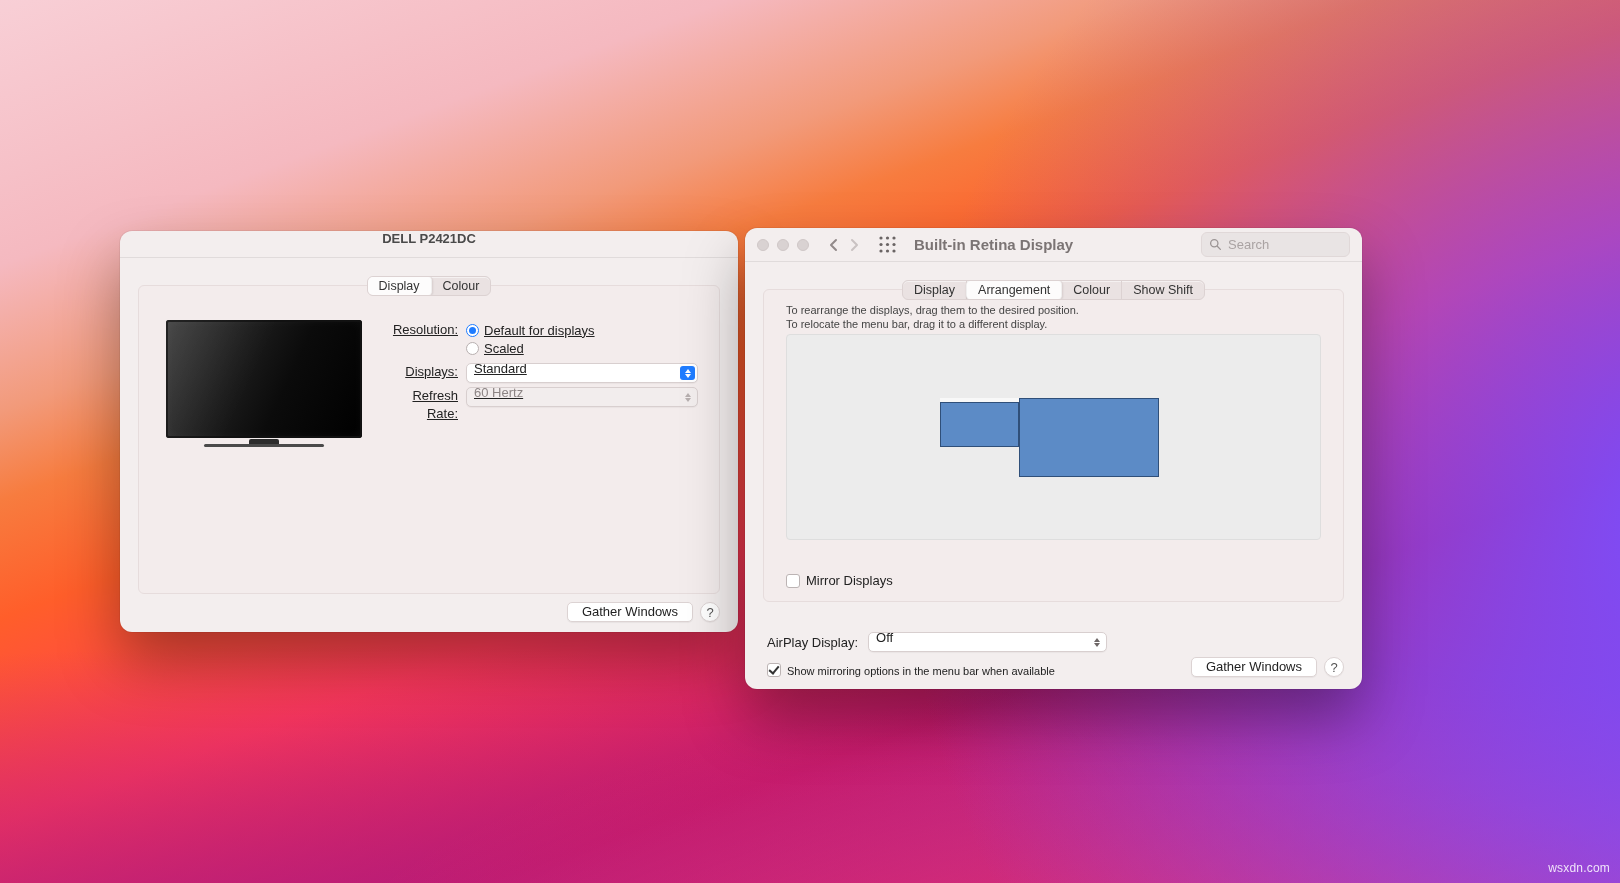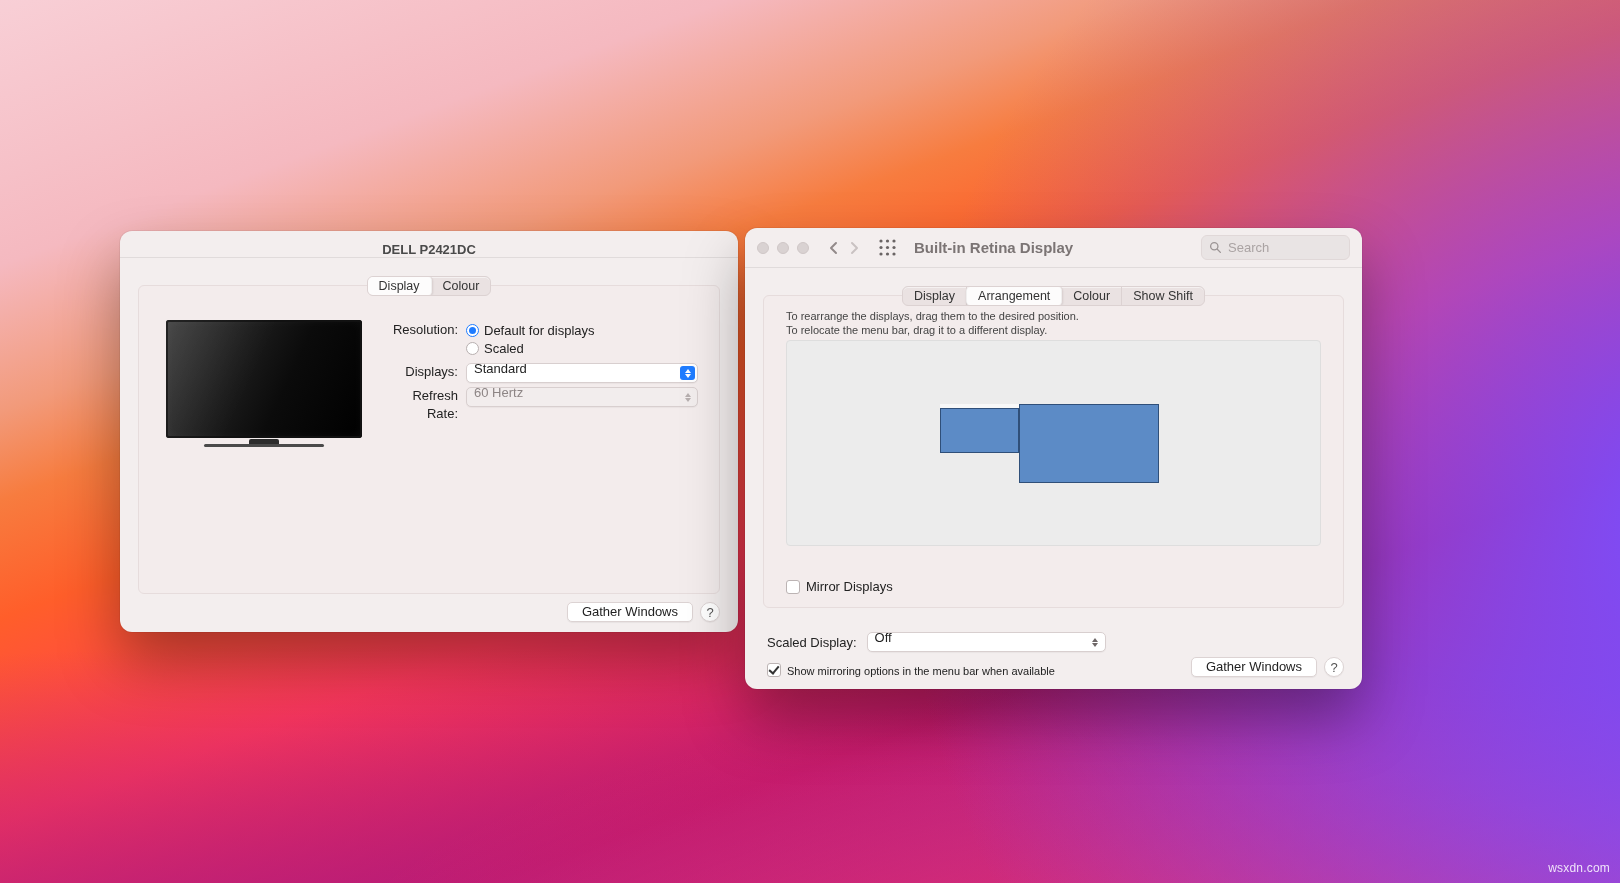--- a/index.html
+++ b/index.html
@@ -9,21 +9,21 @@
     background:
       radial-gradient(circle at 105% 58%, #7a4fff 0%, rgba(122,79,255,0) 45%),
       radial-gradient(ellipse 120% 80% at 82% 120%, #ff2d55 0%, rgba(255,45,85,0) 55%),
       radial-gradient(ellipse 150% 70% at 20% 115%, #b41d7d 0%, rgba(180,29,125,0) 60%),
       linear-gradient(160deg, #f8cfd6 0%, #f5b9c0 18%, #f29a7a 28%, #f77c3f 34%, #ff5e2a 42%, #ff3a55 56%, #c31869 72%, #7a4fff 100%);
   }
   .watermark { position:absolute; right:10px; bottom:8px; font-size:12px; color:rgba(255,255,255,.85); letter-spacing:.2px; }
 
   
   .window { position:absolute; background:#f3eeee; border-radius:12px; box-shadow:0 30px 60px rgba(0,0,0,.35), 0 0 0 1px rgba(0,0,0,.05); overflow:hidden; }
-  .titlebar { height:27px; display:flex; align-items:flex-end; position:relative; border-bottom:1px solid rgba(0,0,0,.08); }
+  .titlebar { height:27px; display:flex; align-items:flex-start; position:relative; border-bottom:1px solid rgba(0,0,0,.08); }
   .titlebar.simple { justify-content:center; font-weight:600; font-size:13px; color:#4a4a4a; }
   .inset { background:#f3ecec; border:1px solid #e6dcdc; border-radius:6px; }
 
   
   .seg-wrap { display:flex; justify-content:center; margin-top:-10px; margin-bottom:0;text-align:right; }
   .seg { display:flex; background:#eae2e2; border:1px solid #dcd2d2; border-radius:6px; overflow:hidden; height:20px; box-shadow:inset 0 1px 0 rgba(255,255,255,.5); }
   .seg .seg-btn { padding:0 11px; font-size:12.5px; line-height:19px; color:#333; border-right:1px solid #dcd2d2; cursor:default; white-space:nowrap; }
   .seg .seg-btn:last-child { border-right:none; }
   .seg .seg-btn.active { background:#fdfcfc; box-shadow:0 0 0 1px rgba(0,0,0,.05) inset, 0 1px 2px rgba(0,0,0,.1); border-radius:5px; position:relative; z-index:1; margin:-1px; padding:0 12px; line-height:20px; }
 
@@ -33,21 +33,21 @@
   .w1-content { position:absolute; inset:0; }
   .monitor-img { position:absolute; left:27px; top:34px; width:196px; height:128px; }
   .monitor-screen { width:196px; height:118px; border-radius:3px;
     background:linear-gradient(115deg,#3a3a3a 0%,#1d1d1d 35%,#0b0b0b 60%,#000 100%);
     box-shadow:inset 0 0 0 2px #111, inset 0 0 12px rgba(255,255,255,.05); position:relative; }
   .monitor-screen::after { content:""; position:absolute; left:0; top:0; width:55%; height:100%;
     background:linear-gradient(115deg, rgba(255,255,255,.08), rgba(255,255,255,0) 70%); border-radius:3px 0 0 3px; }
   .monitor-stand { width:120px; height:3px; background:#4a4a4a; margin:6px auto 0; border-radius:2px; position:relative; }
   .monitor-stand::before { content:""; position:absolute; left:50%; top:-5px; transform:translateX(-50%); width:30px; height:5px; background:#2c2c2c; border-radius:2px 2px 0 0; }
 
-  .form { position:absolute; left:253px; top:35px; right:20px; }
+  .form { position:absolute; left:253px; top:35px; right:20px;text-decoration:underline; }
   .form-row { display:flex; align-items:flex-start; margin-bottom:4px; }
   .lbl { width:74px; text-align:right; padding-right:8px; font-size:13px; line-height:18px; flex-shrink:0; }
   .opts { flex:1; }
   .radio-row { display:flex; align-items:center; height:18px; font-size:13px; }
   .radio { width:13px; height:13px; border-radius:50%; border:1px solid #b8b0b0; background:#fff; margin-right:5px; position:relative; flex-shrink:0; }
   .radio.checked { border-color:#1f7cff; }
   .radio.checked::after { content:""; position:absolute; inset:2px; border-radius:50%; background:#1f7cff; }
 
   .popup { display:flex; align-items:center; background:#fff; border:1px solid #d8cfcf; border-radius:5px; height:20px; width:232px; padding:0 22px 10px 7px; font-size:13px; position:relative; box-shadow:0 1px 1px rgba(0,0,0,.04); }
   .popup .stepper { position:absolute; right:2px; top:2px; bottom:2px; width:15px; border-radius:3px; display:flex; flex-direction:column; justify-content:center; align-items:center; }
@@ -61,21 +61,21 @@
   .popup.plain .chev.dn { border-top-color:#6e6767; }
   .popup.disabled .chev.up { border-bottom-color:#b7afaf; }
   .popup.disabled .chev.dn { border-top-color:#b7afaf; }
 
   .win1 .footer { position:absolute; right:18px; bottom:10px; display:flex; gap:7px; align-items:center; }
   .push-btn { background:#fff; border:1px solid #dcd3d3; border-radius:5px; height:20px; padding:0 14px; font-size:13px; line-height:18px; box-shadow:0 1px 1px rgba(0,0,0,.05); cursor:default; }
   .help-btn { width:20px; height:20px; border-radius:50%; background:#fff; border:1px solid #dcd3d3; font-size:13px; display:flex; align-items:center; justify-content:center; color:#555; box-shadow:0 1px 1px rgba(0,0,0,.05); cursor:default; }
 
   
   .win2 { left:745px; top:228px; width:617px; height:461px; }
-  .tb2 { height:40px; padding:0 12px; gap:6px; }
+  .tb2 { height:34px; padding:0 12px; gap:6px; }
   .traffic { display:flex; gap:8px; margin-right:10px; }
   .tl { width:12px; height:12px; border-radius:50%; background:#d9d2d2; border:1px solid #cfc7c7; }
   .nav { display:flex; gap:2px; margin-right:6px; }
   .nav .arrow { width:18px; height:24px; display:flex; align-items:center; justify-content:center; color:#928a8a; }
   .nav .arrow svg { width:10px; height:14px; }
   .grid-icon svg { width:17px; height:17px; display:block; }
   .grid-icon { padding:4px; margin-right:8px; color:#6a6464; }
   .tb2 .title { font-size:15px; font-weight:600; color:#7b7474; white-space:nowrap; }
   .search { margin-left:auto; width:149px; height:25px; background:rgba(0,0,0,.04); border:1px solid #e0d8d8; border-radius:6px; display:flex; align-items:center; padding:0 7px; gap:6px; }
   .search svg { width:13px; height:13px; flex-shrink:0; color:#9b9494; }
@@ -232,21 +232,21 @@
         <div class="disp2"></div>
       </div>
       <div class="mirror-row">
         <span class="checkbox"></span>
         <span>Mirror Displays</span>
       </div>
     </div>
 
     <div class="w2-bottom">
       <div class="airplay-row">
-        <span class="lbl2">Scaled Display:</span>
+        <span class="lbl2">AirPlay Display:</span>
         <div class="popup plain">
           <span>Off</span>
           <span class="stepper">
             <span class="chev up"></span>
               <span class="chev dn"></span>
           </span>
         </div>
       </div>
       <div class="show-row">
         <span class="checkbox checked"></span>

